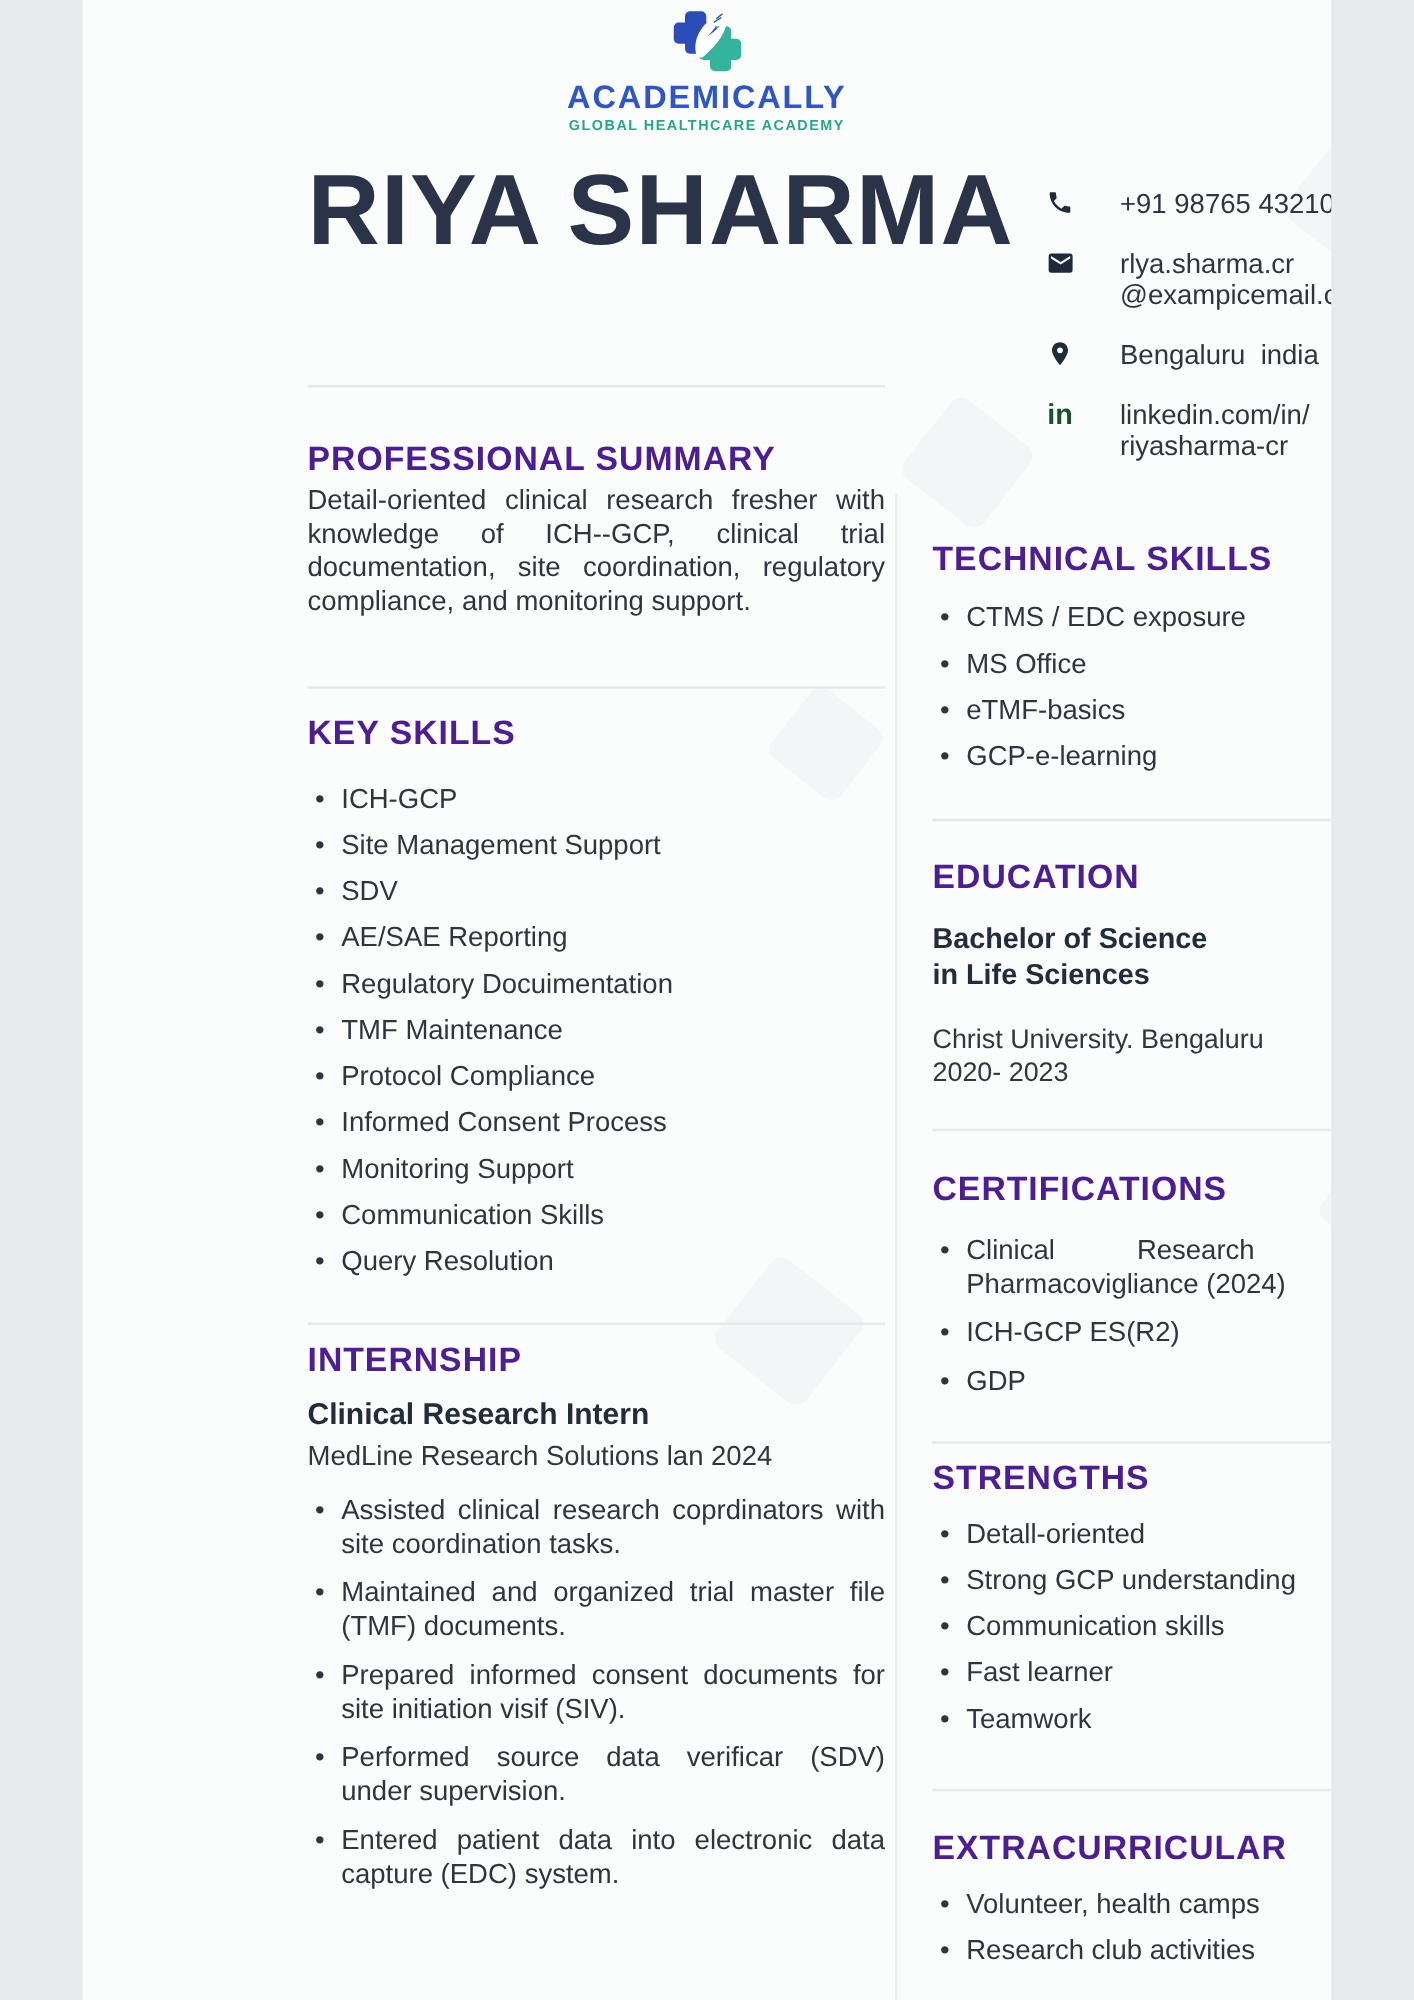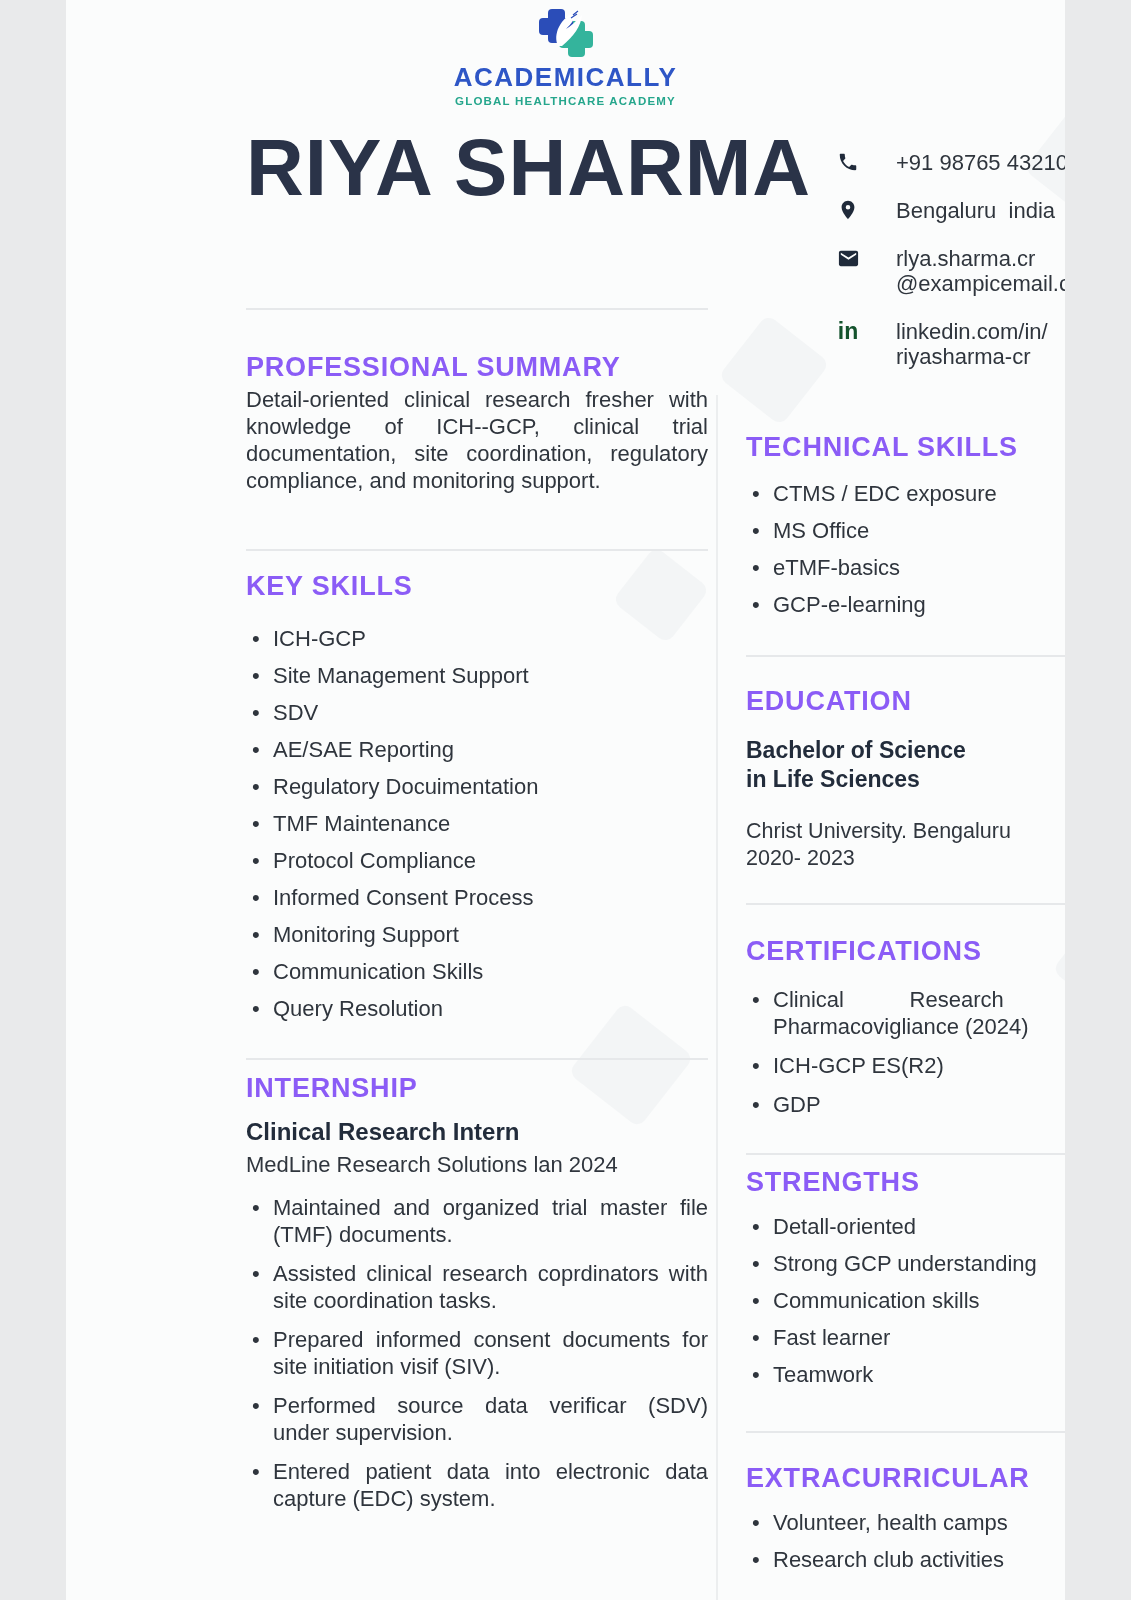--- a/index.html
+++ b/index.html
@@ -36,21 +36,21 @@
   .c-ico { width:24px; flex:0 0 24px; display:flex; justify-content:center; padding-top:1px; }
   .c-txt { font-size:22px; line-height:25px; color:#2f353d; white-space:pre-wrap; }
   .in-glyph { font-size:23px; font-weight:bold; color:#14532d; line-height:22px; }
 
   
   .col-divider { position:absolute; left:650px; top:395px; width:2px; height:1205px; background:#eceeef; }
   .col { position:absolute; }
   .col-left  { left:180px; top:352px; width:462px; }
   .col-right { left:680px; top:432px; width:338px; }
 
-  h2.sec { font-size:27px; font-weight:bold; letter-spacing:0.8px; color:#8b5cf6; line-height:30px; }
+  h2.sec { font-size:27px; font-weight:bold; letter-spacing:0.8px; color:#4c1d95; line-height:30px; }
   .rule { height:2px; background:#e6e8ea; border:0; }
 
   .summary-p { margin-top:4px; font-size:22px; line-height:27px; color:#2f353d; text-align:justify; }
 
   ul.blist { list-style:none; }
   ul.blist li { position:relative; padding-left:27px; font-size:22px; color:#2f353d; }
   ul.blist li::before { content:"•"; position:absolute; left:6px; top:0; color:#2f353d; }
   ul.tight li { line-height:23px; margin-bottom:14px; }
   ul.wrapped li { line-height:27px; margin-bottom:12px; text-align:justify; }
   ul.wrapped li::before { top:0; }
@@ -116,34 +116,34 @@
     <div class="c-row">
       <span class="c-ico">
         <svg width="22" height="22" viewBox="0 0 24 24">
             <path fill="#1f2a3a" d="M6.62 10.79c1.44 2.83 3.76 5.14 6.59 6.59l2.2-2.2c.27-.27.67-.36 1.02-.24 1.12.37 2.33.57 3.57.57.55 0 1 .45 1 1V20c0 .55-.45 1-1 1-9.39 0-17-7.61-17-17 0-.55.45-1 1-1h3.5c.55 0 1 .45 1 1 0 1.25.2 2.45.57 3.57.11.35.03.74-.25 1.02l-2.2 2.2z"></path>
           </svg>
       </span>
       <span class="c-txt">+91 98765 43210</span>
     </div>
     <div class="c-row">
       <span class="c-ico">
+        <svg width="23" height="23" viewBox="0 0 24 24">
+            <path fill="#1f2a3a" d="M20 4H4c-1.1 0-2 .9-2 2v12c0 1.1.9 2 2 2h16c1.1 0 2-.9 2-2V6c0-1.1-.9-2-2-2zm0 4.2-8 5-8-5V6l8 5 8-5v2.2z"></path>
+          </svg>
+      </span>
+      <span class="c-txt">rlya.sharma.cr
+@exampicemail.com</span>
+    </div>
+    <div class="c-row">
+      <span class="c-ico">
         <svg width="22" height="22" viewBox="0 0 24 24">
             <path fill="#1f2a3a" d="M12 2C8.13 2 5 5.13 5 9c0 5.25 7 13 7 13s7-7.75 7-13c0-3.87-3.13-7-7-7zm0 9.5A2.5 2.5 0 1 1 12 6.5a2.5 2.5 0 0 1 0 5z"></path>
           </svg>
       </span>
       <span class="c-txt">Bengaluru  india</span>
-    </div>
-    <div class="c-row">
-      <span class="c-ico">
-        <svg width="23" height="23" viewBox="0 0 24 24">
-            <path fill="#1f2a3a" d="M20 4H4c-1.1 0-2 .9-2 2v12c0 1.1.9 2 2 2h16c1.1 0 2-.9 2-2V6c0-1.1-.9-2-2-2zm0 4.2-8 5-8-5V6l8 5 8-5v2.2z"></path>
-          </svg>
-      </span>
-      <span class="c-txt">rlya.sharma.cr
-@exampicemail.com</span>
     </div>
     <div class="c-row">
       <span class="c-ico">
         <span class="in-glyph">in</span>
       </span>
       <span class="c-txt">linkedin.com/in/
 riyasharma-cr</span>
     </div>
   </div>
 
@@ -177,22 +177,22 @@
     </section>
 
     <div class="rule rule-l2"></div>
 
     <section>
       <h2 class="sec in-head">INTERNSHIP</h2>
       <div class="in-role">Clinical Research Intern</div>
       <div class="in-org">MedLine Research Solutions lan 2024</div>
       <ul class="blist wrapped in-list">
 
-      <li><span>Maintained and organized trial master file (TMF) documents.</span></li>
-          <li><span>Assisted clinical research coprdinators with site coordination tasks.</span></li>
+      <li><span>Assisted clinical research coprdinators with site coordination tasks.</span></li>
+          <li><span>Maintained and organized trial master file (TMF) documents.</span></li>
           <li><span>Prepared informed consent documents for site initiation visif (SIV).</span></li>
           <li><span>Performed source data verificar (SDV) under supervision.</span></li>
           <li><span>Entered patient data into electronic data capture (EDC) system.</span></li>
         </ul>
     </section>
 
   </div>
 
   <div class="col col-right">
 

